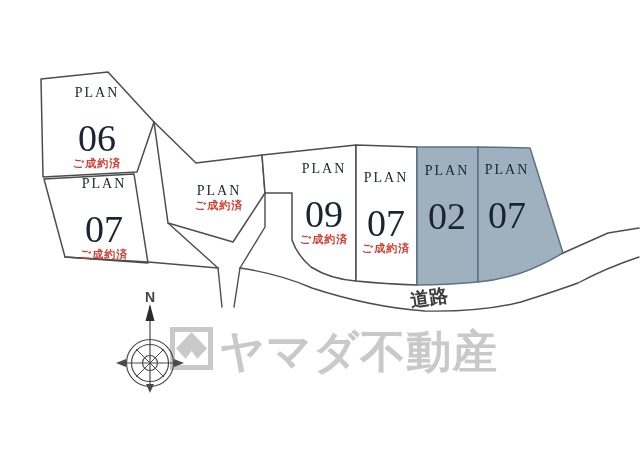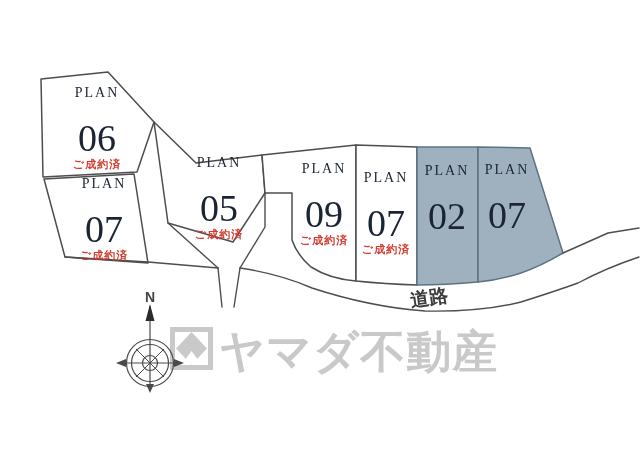--- a/index.html
+++ b/index.html
@@ -10,21 +10,21 @@
   #map-svg{position:absolute;left:0;top:0;}
   .plot-label{
     position:absolute;transform:translate(-50%,-50%);text-align:center;
     font-family:"Liberation Serif", serif;color:#1b2433;line-height:1;z-index:3;
     pointer-events:none;white-space:nowrap;
   }
   .plot-label .plan{font-size:14px;letter-spacing:2px;}
   .plot-label .num{font-size:38px;line-height:0.95;margin-top:20px;}
   .plot-label .status{
     font-size:11px;font-weight:bold;letter-spacing:1px;margin-top:3px;
-    font-family:Liberation Sans, sans-serif;
+    font-family:Liberation Mono, monospace;
   }
 </style>
 </head>
 <body>
 
 <div id="canvas">
 
   <svg id="map-svg" width="640" height="461" viewBox="0 0 640 461">
 
     <g>
@@ -79,21 +79,20 @@
   </div>
 
   <div class="plot-label" style="left:104px;top:219px;">
     <div class="plan">PLAN</div>
     <div class="num">07</div>
     <div class="status" style="color: rgb(210, 60, 48);">ご成約済</div>
   </div>
 
   <div class="plot-label" style="left:219px;top:198px;">
     <div class="plan">PLAN</div>
-    <div class="num">05</div>
     <div class="status" style="color: rgb(210, 60, 48);">ご成約済</div>
   </div>
 
   <div class="plot-label" style="left:324px;top:204px;">
     <div class="plan">PLAN</div>
     <div class="num">09</div>
     <div class="status" style="color: rgb(210, 60, 48);">ご成約済</div>
   </div>
 
   <div class="plot-label" style="left:386px;top:213px;">

